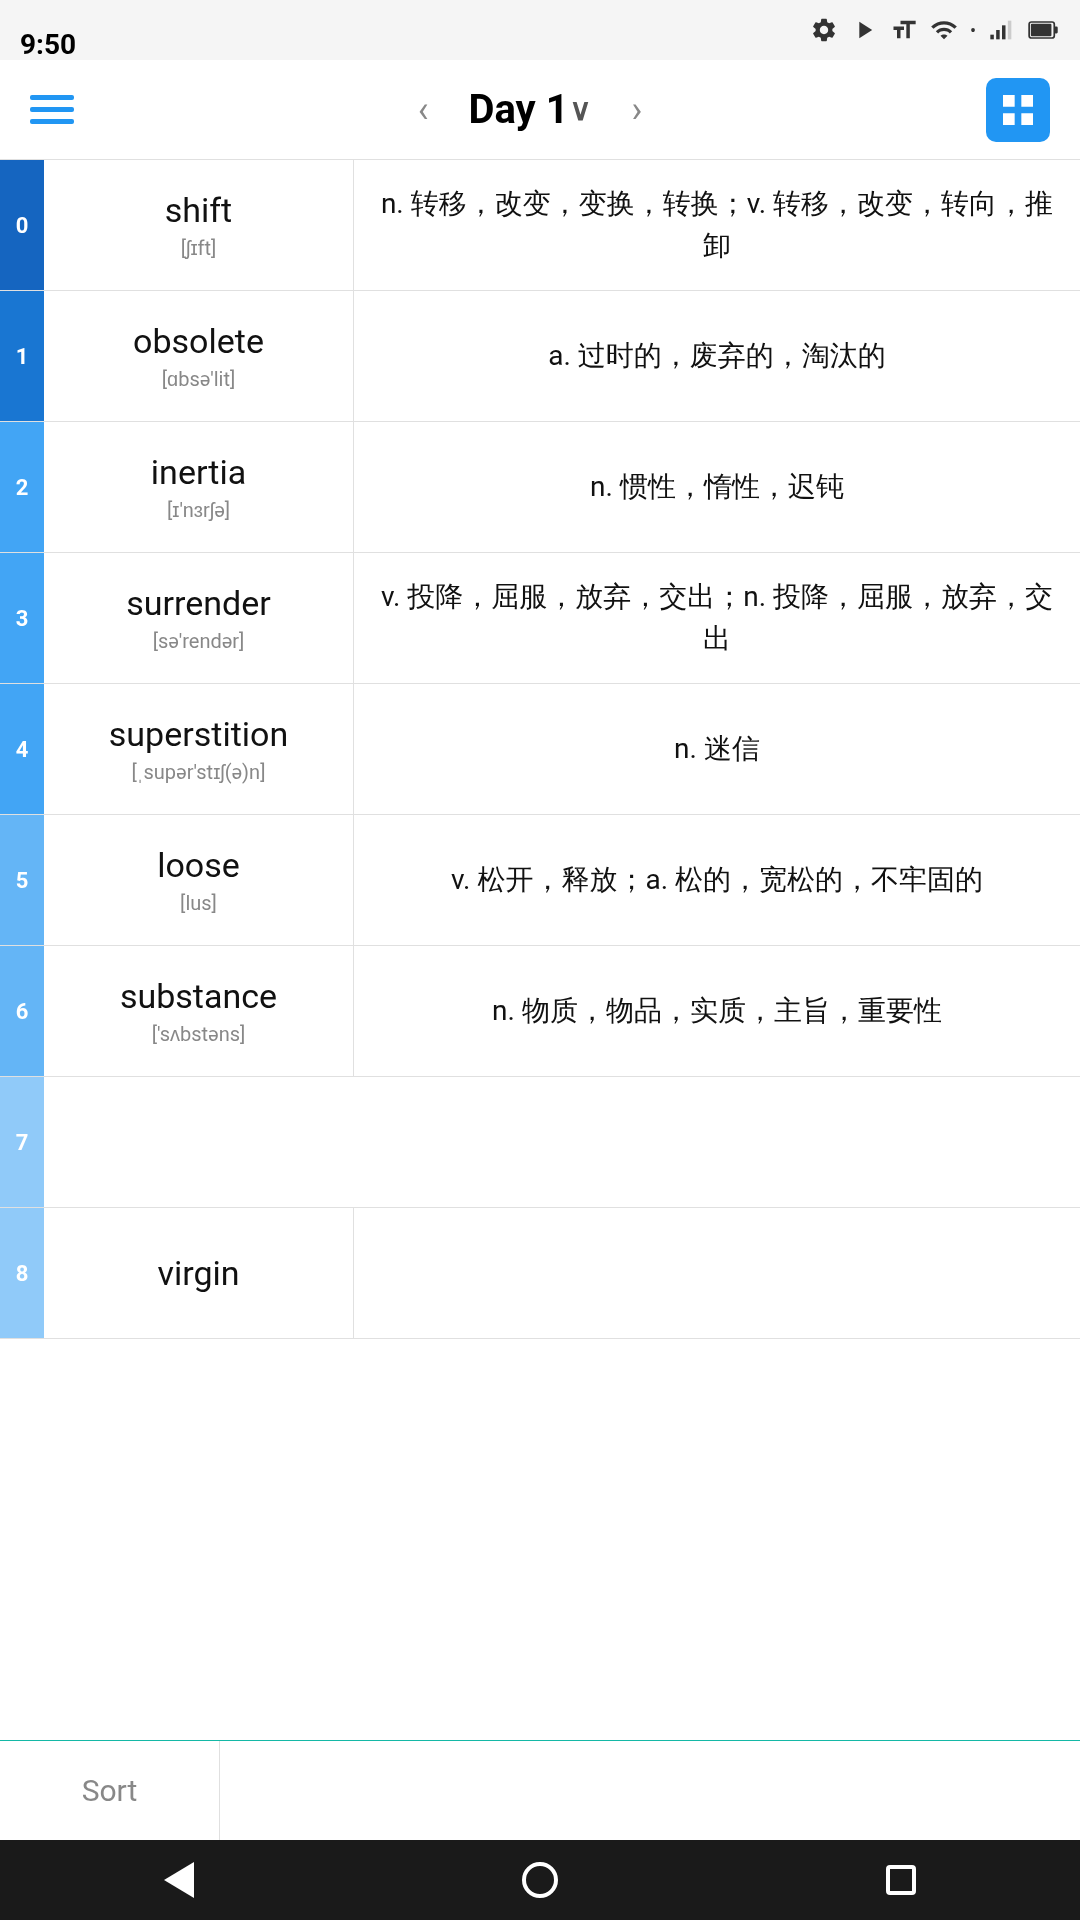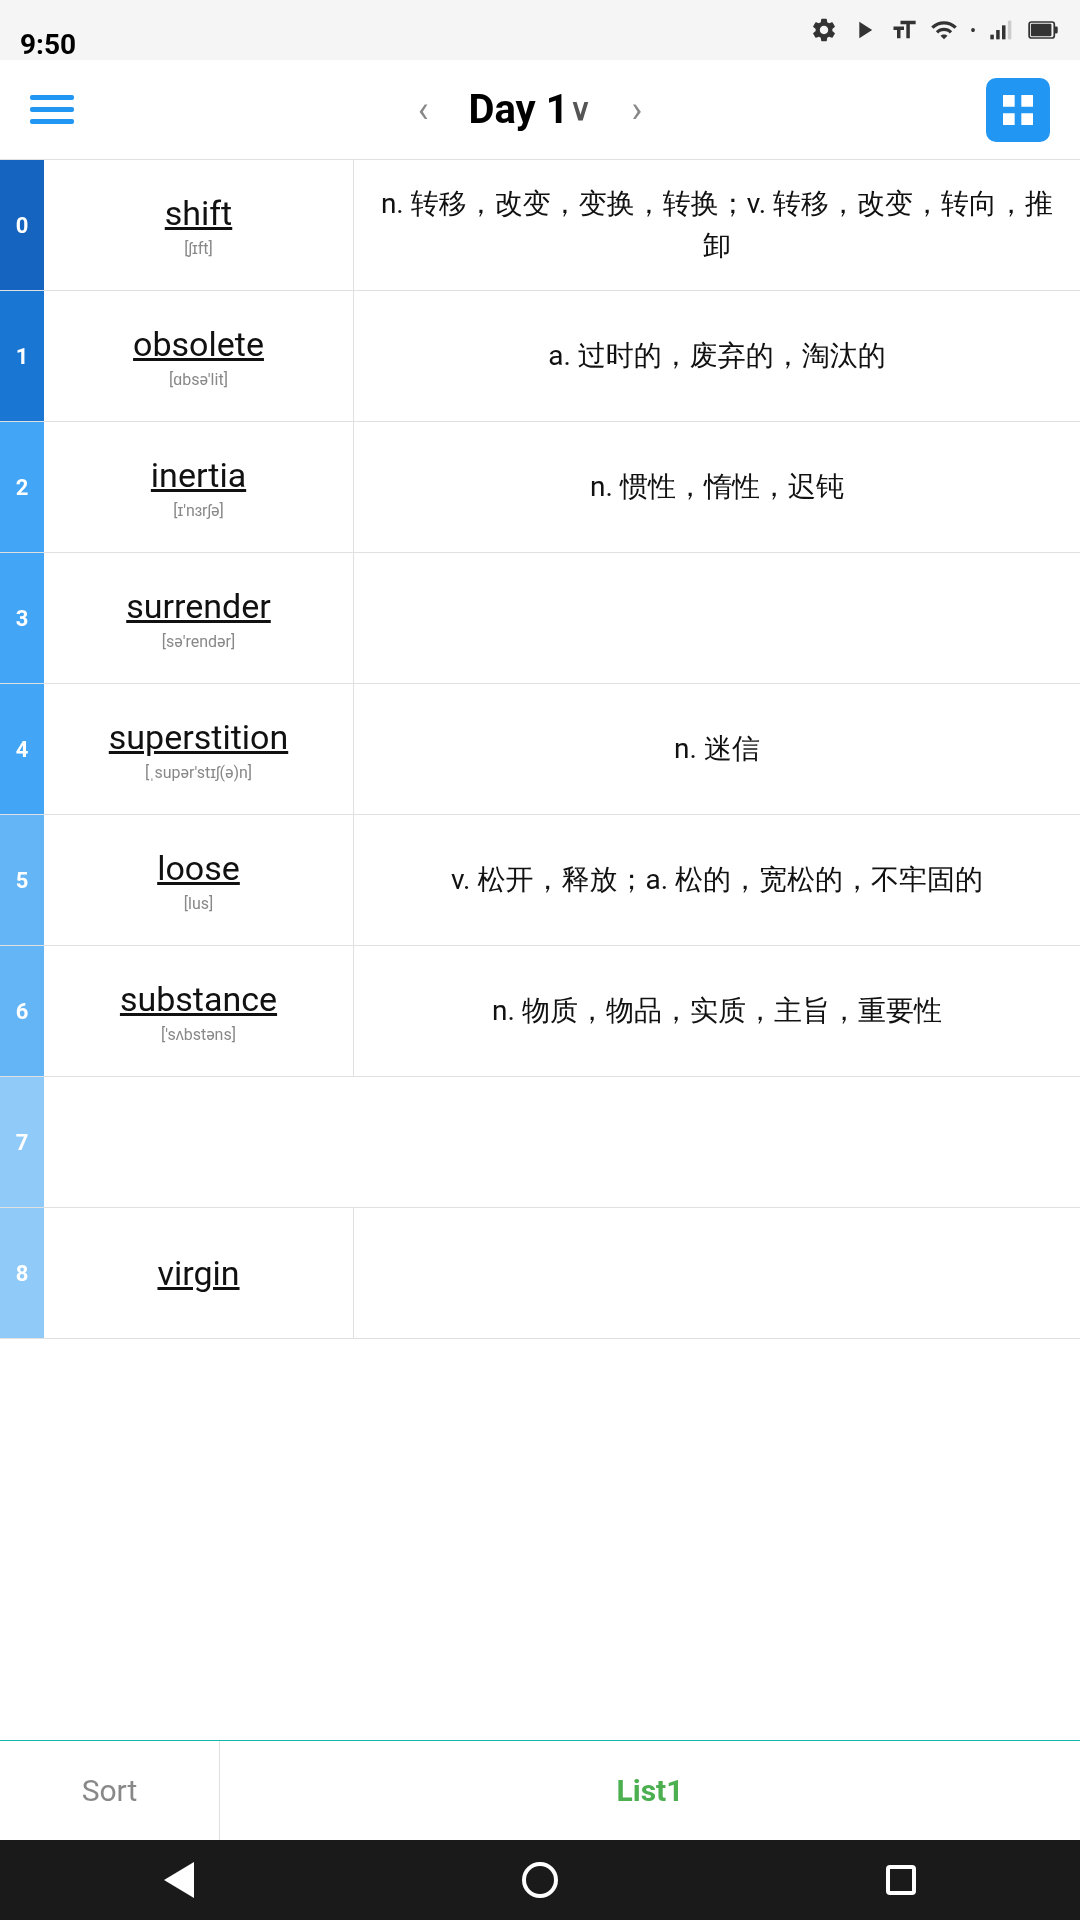--- a/index.html
+++ b/index.html
@@ -138,24 +138,23 @@
       justify-content: center;
       padding: 16px 10px;
       border-right: 1px solid #e0e0e0;
       flex-shrink: 0;
     }
     .word-en .english {
       font-size: 34px;
       color: #111;
       font-weight: 400;
       text-align: left;
-      text-decoration: underline;
     }
     .word-en .phonetic {
-      font-size: 16px;
+      font-size: 20px;
       color: #888;
       text-align: center;
       margin-top: 6px;
     }
 
     .word-def {
       flex: 1;
       display: flex;
       align-items: center;
       justify-content: center;
@@ -329,20 +328,21 @@
         <span class="phonetic">[ɪ'nɜrʃə]</span>
       </div>
       <div class="word-def">n. 惯性，惰性，迟钝</div>
     </div>
     <div class="word-row">
       <div class="word-index blue-light">3</div>
       <div class="word-en">
         <span class="english">surrender</span>
         <span class="phonetic">[sə'rendər]</span>
       </div>
+      <div class="word-def">v. 投降，屈服，放弃，交出；n. 投降，屈服，放弃，交出</div>
     </div>
     <div class="word-row">
       <div class="word-index blue-light">4</div>
       <div class="word-en">
         <span class="english">superstition</span>
         <span class="phonetic">[ˌsupər'stɪʃ(ə)n]</span>
       </div>
       <div class="word-def">n. 迷信</div>
     </div>
     <div class="word-row">
@@ -368,21 +368,20 @@
       <div class="word-index blue-sky">8</div>
       <div class="word-en">
         <span class="english">virgin</span>
 
       </div>
     </div>
   </div>
 
 <div class="bottom-tab-bar">
   <div class="tab-sort">Sort</div>
-  <div class="tab-list1">List1</div>
 </div>
 
 <div class="android-nav">
   <div class="android-nav-btn">
     <div class="back-triangle"></div>
   </div>
   <div class="android-nav-btn">
     <div class="home-circle"></div>
   </div>
   <div class="android-nav-btn">

